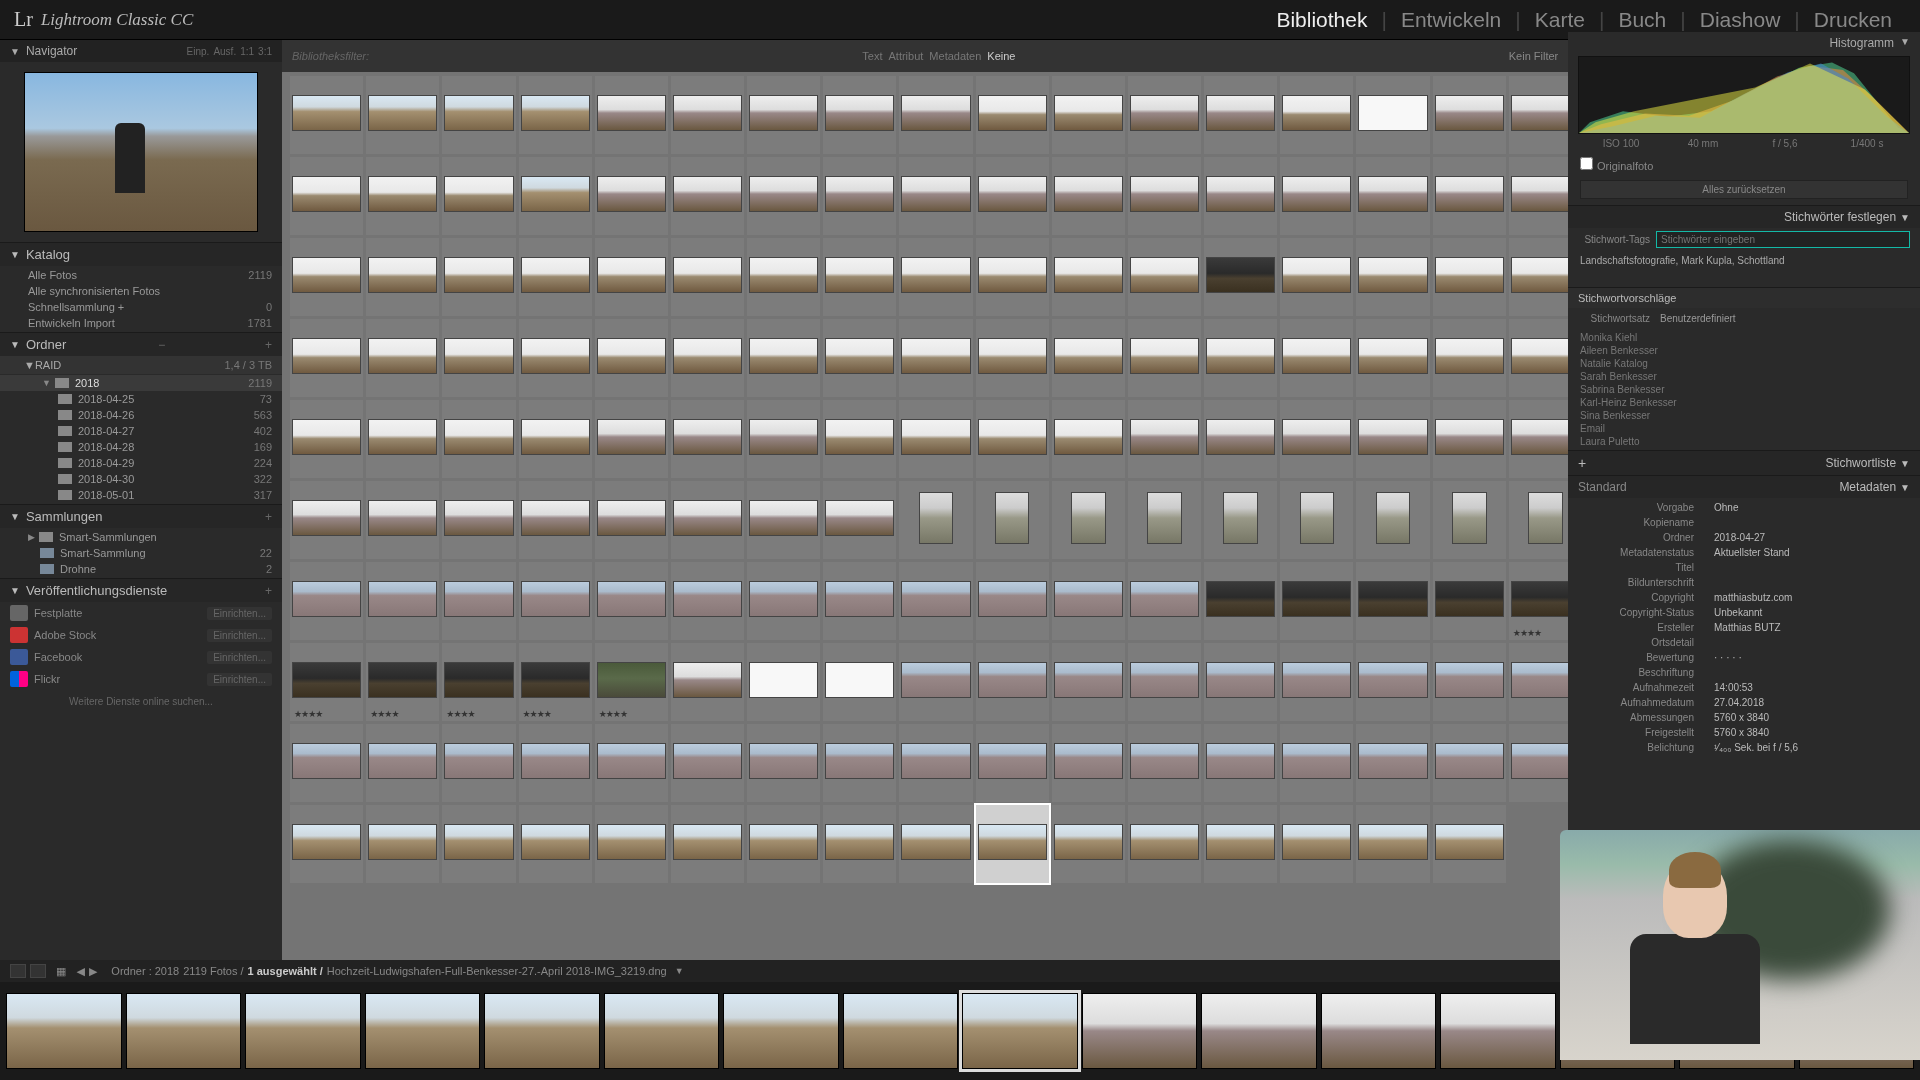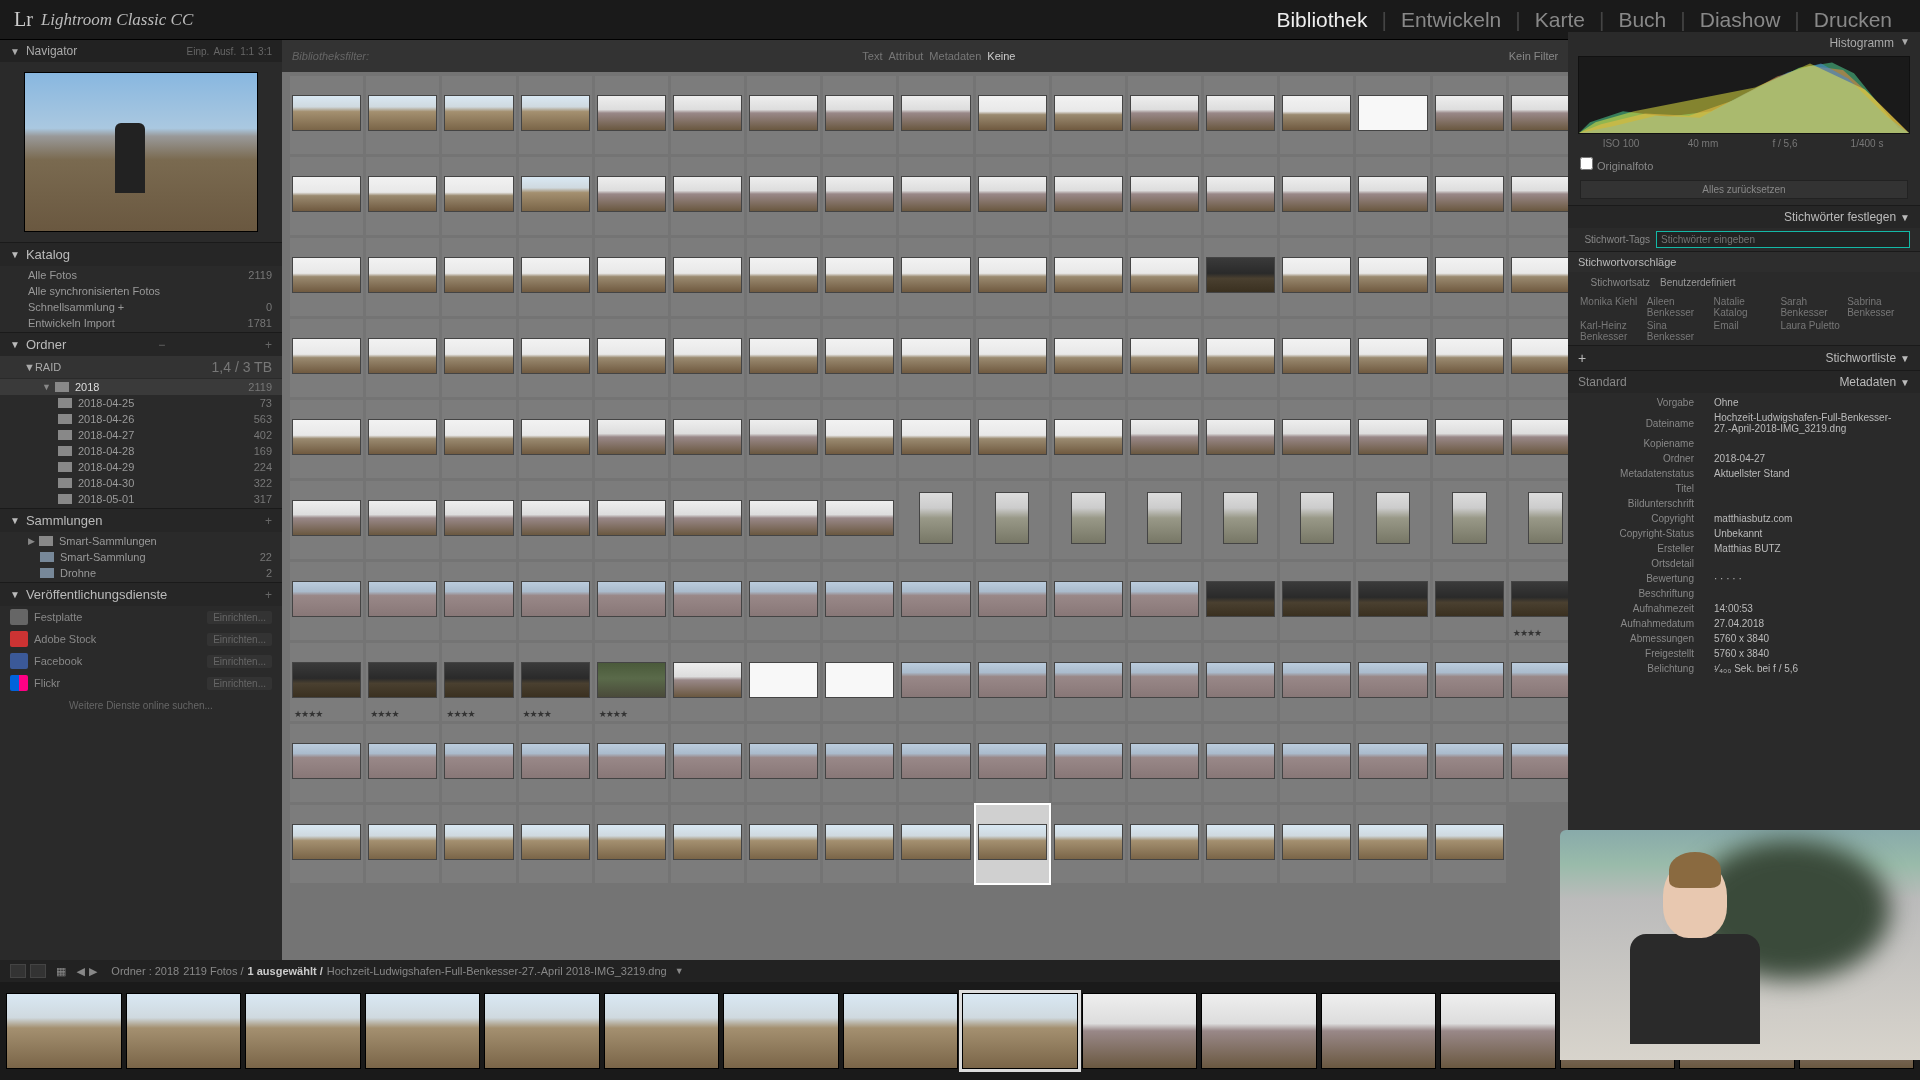--- a/index.html
+++ b/index.html
@@ -85,21 +85,21 @@
 .reset-btn { margin: 2px 12px 6px; background: #333; border: 1px solid #222; color: #888; font-size: 10px; padding: 3px; text-align: center; }
 
 .r-section-head { display: flex; align-items: center; padding: 4px 10px; background: #262626; font-size: 12px; color: #bbb; border-top: 1px solid #1a1a1a; }
 .r-section-head .sp { flex: 1; }
 .r-section-head .chev { font-size: 10px; margin-left: 4px; }
 .kw-row { display: flex; padding: 3px 10px; align-items: center; gap: 6px; }
 .kw-row .lbl { color: #888; font-size: 10px; min-width: 72px; text-align: right; }
 .kw-row input, .kw-row .val { flex: 1; background: #222; border: 1px solid #14b8a6; color: #999; font-size: 10px; padding: 2px 4px; }
 .kw-row .val { border: none; background: none; }
 .kw-text { padding: 4px 12px; font-size: 10px; color: #aaa; min-height: 36px; }
-.kw-sug { padding: 3px 12px; display: grid; grid-template-columns: 1fr 1fr 1fr 1fr 1fr; gap: 2px 6px; font-size: 10px; color: #777; }
+.kw-sug { padding: 3px 12px; display: grid; grid-template-columns: 1fr; gap: 2px 6px; font-size: 10px; color: #777; }
 
 .meta-grid { padding: 2px 0; }
 .meta-row { display: flex; padding: 2px 24px; font-size: 10px; align-items: center; gap: 12px; }
 .meta-row .mlbl { width: 110px; text-align: right; color: #888; padding-right: 8px; }
 .meta-row .mval { flex: 1; color: #bbb; }
 
 
 .filmstrip { position: absolute; left: 0; right: 0; bottom: 0; height: 62px; background: #1a1a1a; display: flex; flex-direction: column; }
 .filmstrip { height: 120px; }
 .fs-info { height: 22px; display: flex; align-items: center; padding: 0 10px; font-size: 11px; color: #888; gap: 4px; background: #222; }
@@ -179,21 +179,21 @@
   <div class="panel-section">
     <div class="section-head">
       <span class="chev">▼</span>
       <span>Ordner</span>
       <span class="plus" style="margin-left:auto;margin-right:8px">−</span>
       <span class="plus">+</span>
     </div>
     <div class="drive-row">
       <span class="tri">▼</span>
       <span>RAID</span>
-      <span style="margin-left:auto;font-size:14px;color:#777">1,4 / 3 TB</span>
+      <span style="margin-left:auto;font-size:11px;color:#777">1,4 / 3 TB</span>
     </div>
     <div class="list">
       <div class="list-row indent1 sel">
           <span class="tri">▼</span>
           <span class="ficon"></span>
           <span>2018</span>
           <span class="count">2119</span>
         </div>
       <div class="list-row indent2">
           <span class="ficon"></span>
@@ -864,20 +864,21 @@
 
   <div class="r-section-head">
       <span class="sp"></span>
       <span>Stichwörter festlegen</span>
       <span class="chev">▼</span>
     </div>
   <div class="kw-row">
       <span class="lbl">Stichwort-Tags</span>
       <input placeholder="Stichwörter eingeben" style="">
     </div>
+  <div class="kw-text">Landschaftsfotografie, Mark Kupla, Schottland</div>
   <div class="r-section-head" style="font-size:11px;background:#2d2d2d">
       <span>Stichwortvorschläge</span>
       <span class="sp"></span>
     </div>
   <div class="kw-row">
       <span class="lbl">Stichwortsatz</span>
       <span class="val">Benutzerdefiniert</span>
     </div>
   <div class="kw-sug">
     <span>Monika Kiehl</span>
@@ -900,24 +901,20 @@
   <div class="r-section-head">
       <span style="color:#888">Standard</span>
       <span class="sp"></span>
       <span>Metadaten</span>
       <span class="chev">▼</span>
     </div>
   <div class="meta-grid" id="meta-grid">
       <div class="meta-row">
         <div class="mlbl">Vorgabe</div>
         <div class="mval">Ohne</div>
-      </div>
-      <div class="meta-row">
-        <div class="mlbl">Dateiname</div>
-        <div class="mval">Hochzeit-Ludwigshafen-Full-Benkesser-27.-April-2018-IMG_3219.dng</div>
       </div>
       <div class="meta-row">
         <div class="mlbl">Kopiename</div>
         <div class="mval"></div>
       </div>
       <div class="meta-row">
         <div class="mlbl">Ordner</div>
         <div class="mval">2018-04-27</div>
       </div>
       <div class="meta-row">

